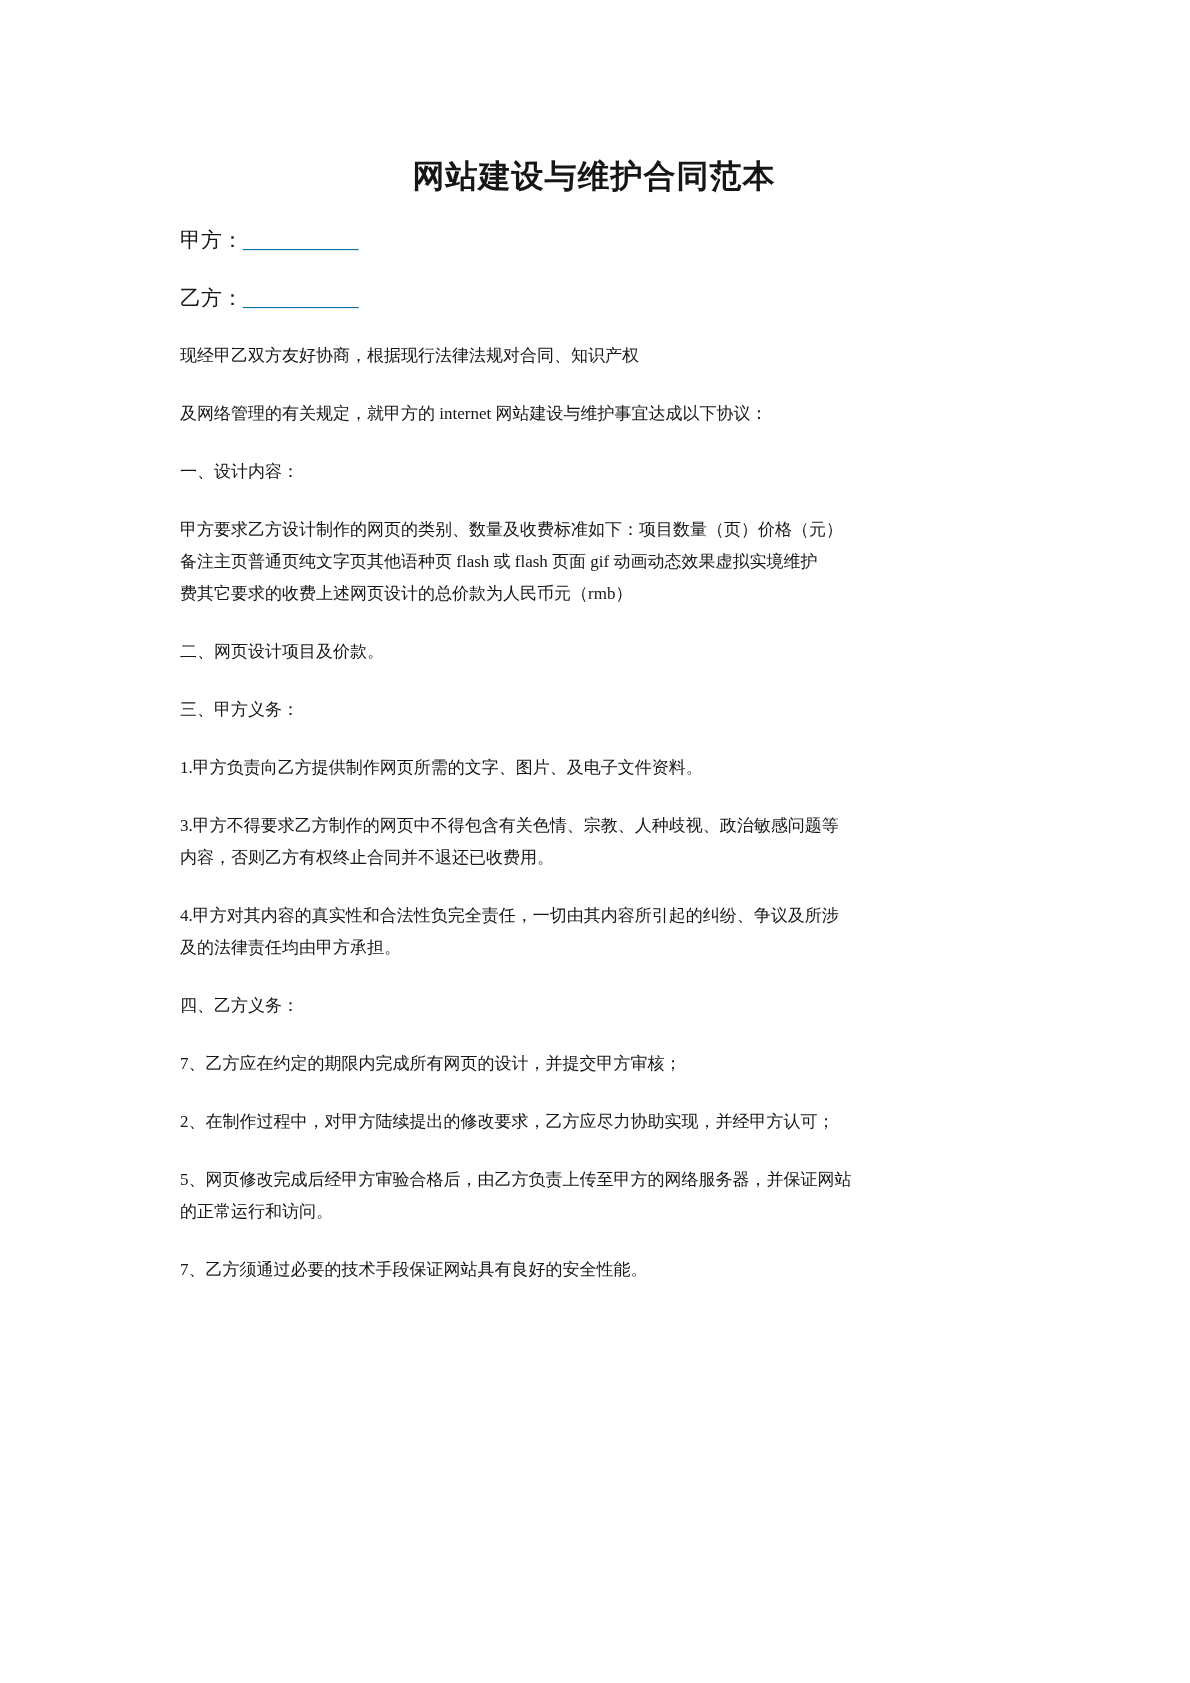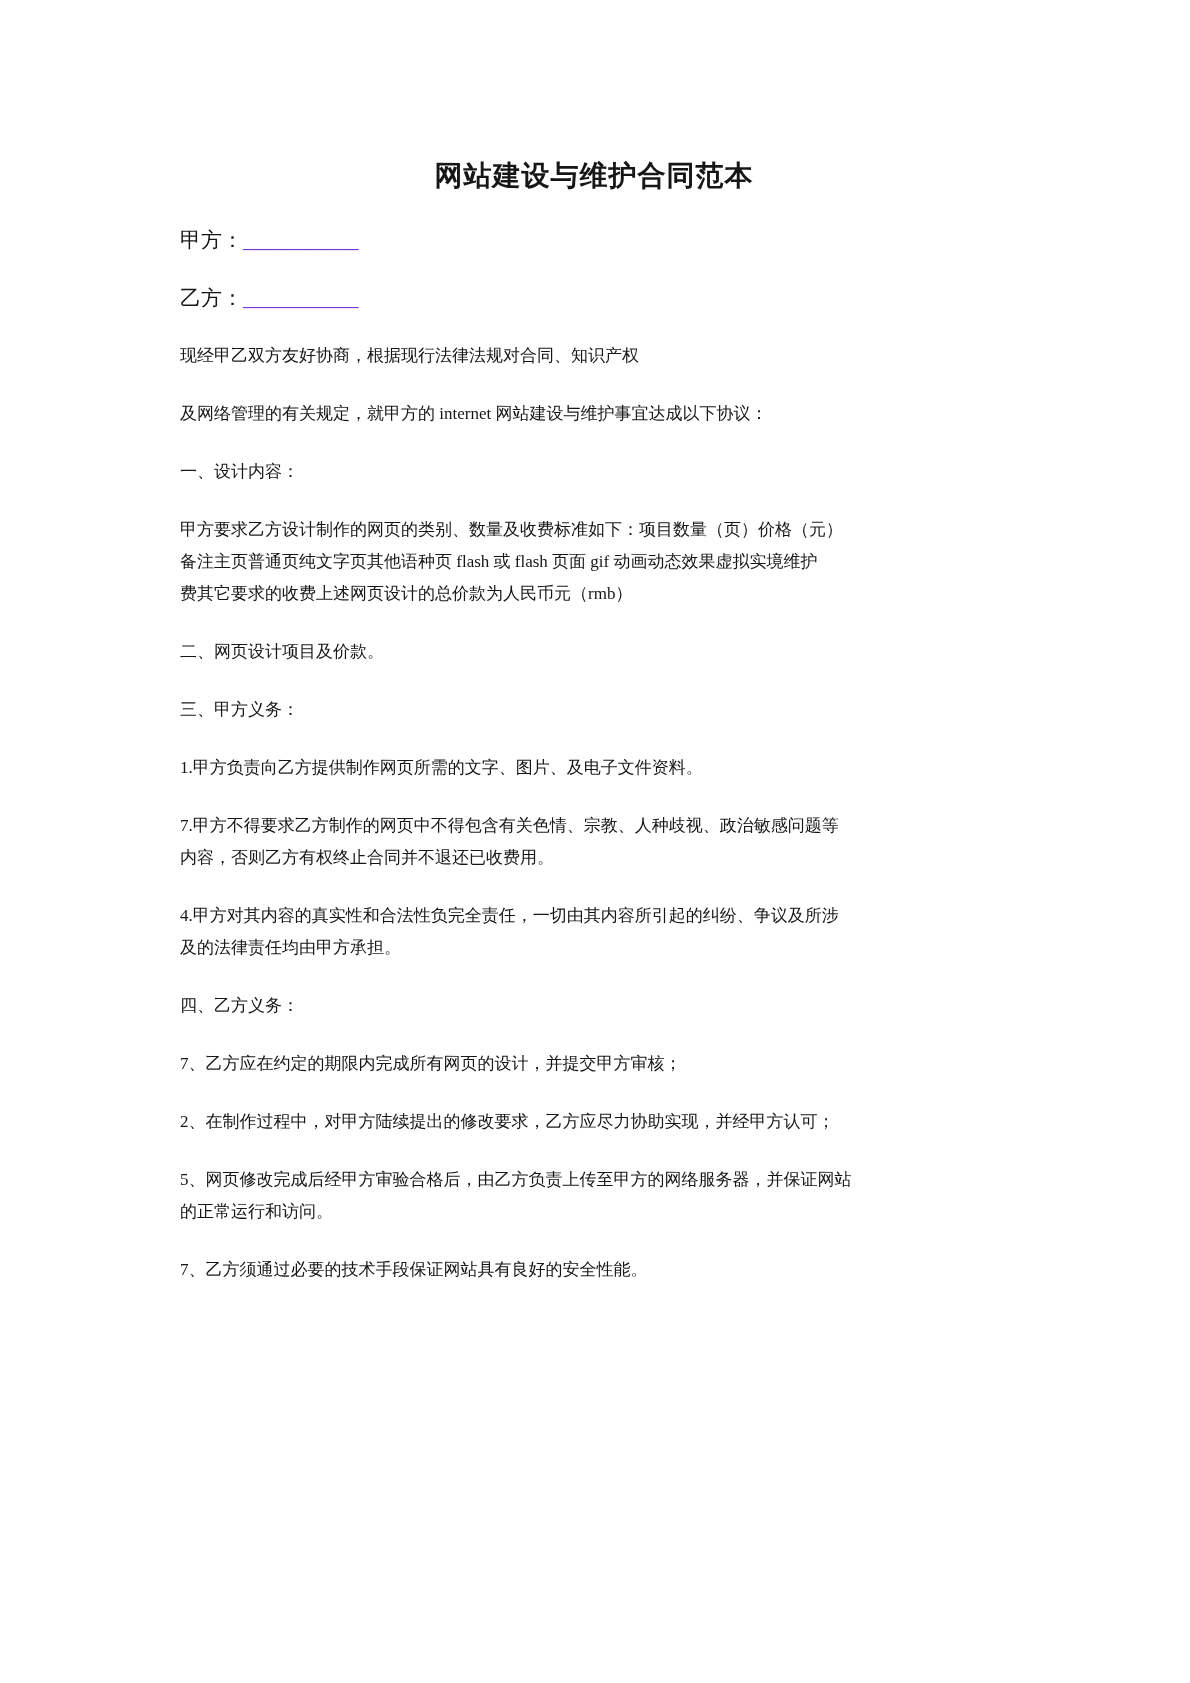--- a/index.html
+++ b/index.html
@@ -16,42 +16,42 @@
     overflow: hidden;
     font-family: "Liberation Serif", "DejaVu Serif", serif;
     color: #161616;
   }
   .content {
     box-sizing: content-box;
     width: 828px;
     padding: 150px 170px 0 180px;
   }
   .doc-title {
-    font-size: 28px;
+    font-size: 32px;
     line-height: 52px;
     font-weight: 700;
     text-align: center;
     margin: 0 0 22px 0;
     letter-spacing: 1px;
     white-space: nowrap;
   }
   .para {
     font-size: 17px;
     line-height: 32px;
     margin: 0 0 26px 0;
     white-space: pre-line;
     text-align: left;
   }
   .party-line {
     font-size: 21px;
     line-height: 32px;
     margin: 0 0 26px 0;
   }
   .blank {
-    color: #6d28d9;
+    color: #0369a1;
     letter-spacing: 0;
   }
 </style>
 </head>
 <body>
 
 <div class="page">
   <div class="content">
 
     <h1 class="doc-title">网站建设与维护合同范本</h1>
@@ -62,21 +62,21 @@
 
     <p class="para">现经甲乙双方友好协商，根据现行法律法规对合同、知识产权</p>
     <p class="para">及网络管理的有关规定，就甲方的 internet 网站建设与维护事宜达成以下协议：</p>
     <p class="para">一、设计内容：</p>
     <p class="para">甲方要求乙方设计制作的网页的类别、数量及收费标准如下：项目数量（页）价格（元）
 备注主页普通页纯文字页其他语种页 flash 或 flash 页面 gif 动画动态效果虚拟实境维护
 费其它要求的收费上述网页设计的总价款为人民币元（rmb）</p>
     <p class="para">二、网页设计项目及价款。</p>
     <p class="para">三、甲方义务：</p>
     <p class="para">1.甲方负责向乙方提供制作网页所需的文字、图片、及电子文件资料。</p>
-    <p class="para">7.甲方不得要求乙方制作的网页中不得包含有关色情、宗教、人种歧视、政治敏感问题等
+    <p class="para">3.甲方不得要求乙方制作的网页中不得包含有关色情、宗教、人种歧视、政治敏感问题等
 内容，否则乙方有权终止合同并不退还已收费用。</p>
     <p class="para">4.甲方对其内容的真实性和合法性负完全责任，一切由其内容所引起的纠纷、争议及所涉
 及的法律责任均由甲方承担。</p>
     <p class="para">四、乙方义务：</p>
     <p class="para">7、乙方应在约定的期限内完成所有网页的设计，并提交甲方审核；</p>
     <p class="para">2、在制作过程中，对甲方陆续提出的修改要求，乙方应尽力协助实现，并经甲方认可；</p>
     <p class="para">5、网页修改完成后经甲方审验合格后，由乙方负责上传至甲方的网络服务器，并保证网站
 的正常运行和访问。</p>
     <p class="para">7、乙方须通过必要的技术手段保证网站具有良好的安全性能。</p>
 

